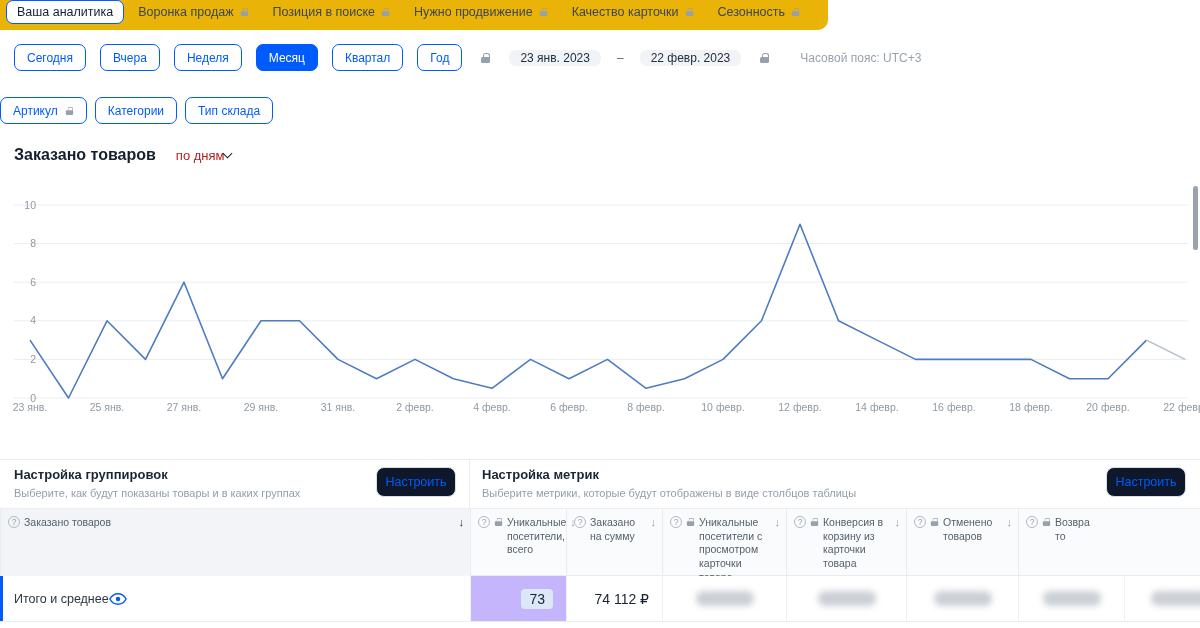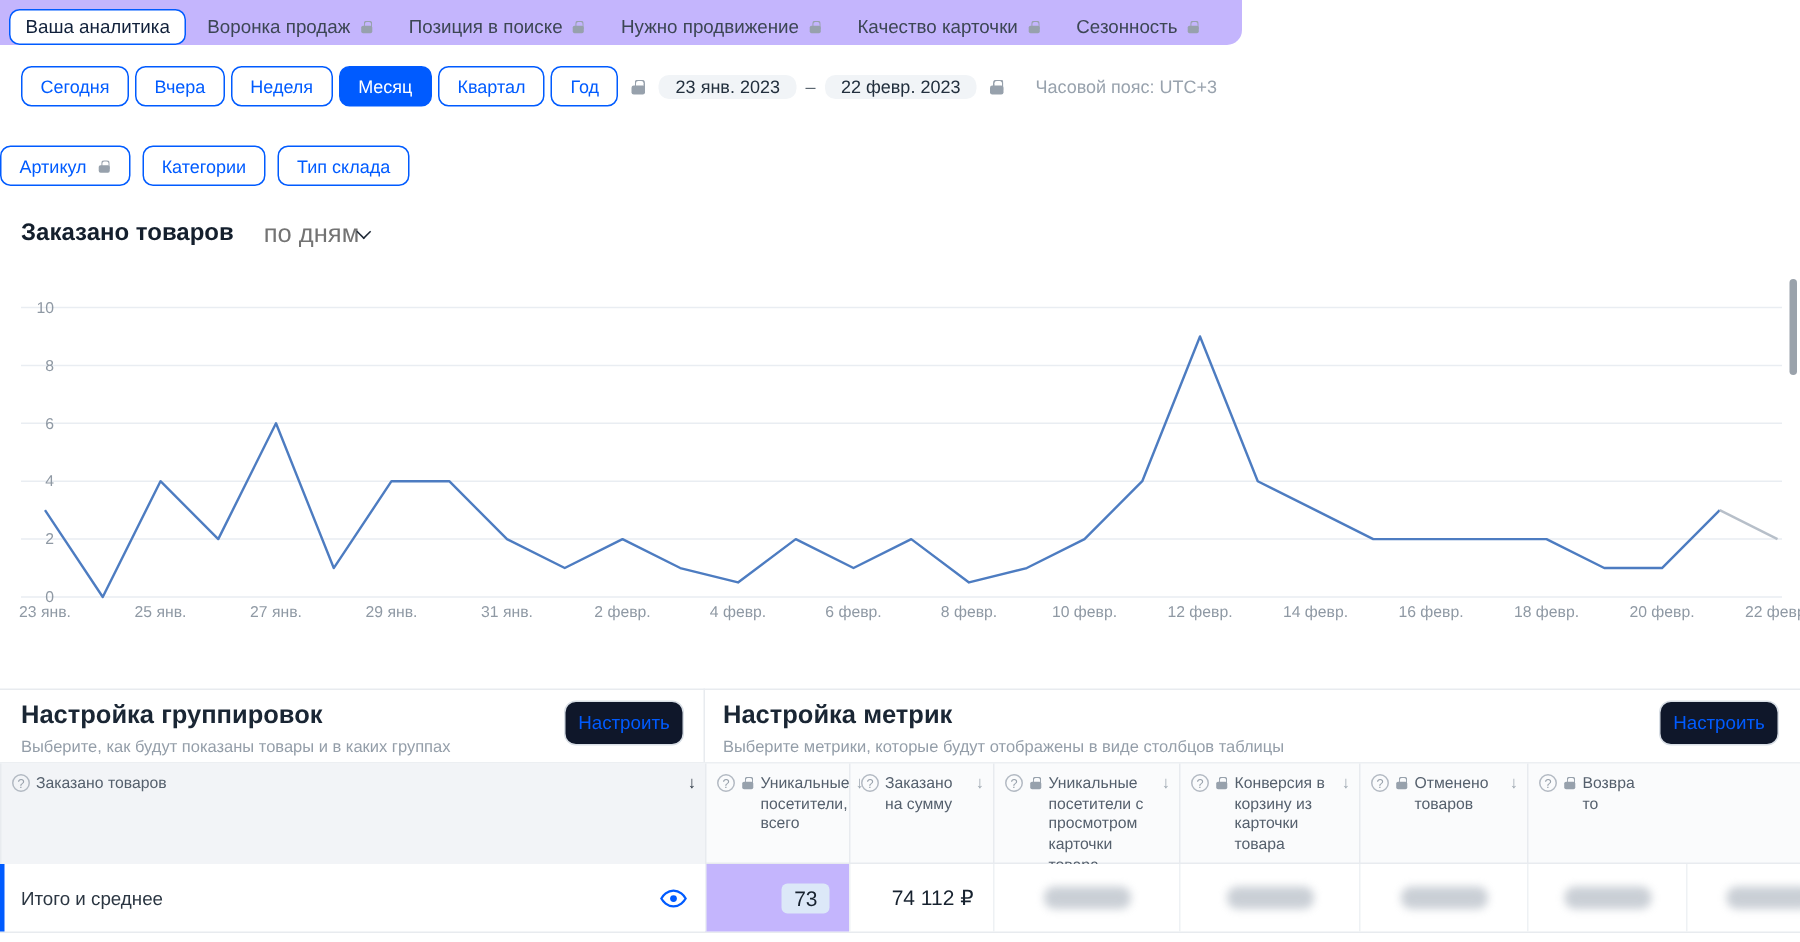--- a/index.html
+++ b/index.html
@@ -1,74 +1,74 @@
 <!DOCTYPE html>
 <html><head>
 <meta charset="utf-8">
 <style>
   * { margin:0; padding:0; box-sizing:border-box; }
   body { background:#fff; }
   .app { position:relative; width:1200px; height:628px; background:#fff; overflow:hidden;
          font-family:"Liberation Sans","DejaVu Sans",sans-serif; color:#1c2a39; }
 
   
-  .tabbar { position:absolute; top:0; left:0; height:30px; display:flex; align-items:flex-end;
-            gap:4px; background:#c4b5fd; padding:0 18px 0 6px; border-radius:0 0 10px 0; }
+  .tabbar { position:absolute; top:0; left:0; height:30px; display:flex; align-items:flex-start;
+            gap:4px; background:#eab308; padding:0 18px 0 6px; border-radius:0 0 10px 0; }
   .tab { display:flex; align-items:center; gap:6px; height:24px; padding:0 10px;
          font-size:12.5px; color:#3c4654; cursor:pointer; white-space:nowrap; }
   .tab.active { background:#fff; border:1px solid #005bff; border-radius:7px; color:#10203a; }
 
   
   .lock { position:relative; display:inline-block; width:9px; height:10px; color:#97a1ac; flex:none; }
   .lock::before { content:""; position:absolute; top:0; left:2px; width:5px; height:6px;
                   border:1.4px solid currentColor; border-bottom:none; border-radius:2.5px 2.5px 0 0; }
   .lock::after { content:""; position:absolute; top:4px; left:0; width:9px; height:6px;
                  background:currentColor; border-radius:1.5px; }
   .lock.sm { transform:scale(.82); }
 
   
-  .row-period { position:absolute; top:44px; left:14px; display:flex; align-items:center; gap:4px; }
+  .row-period { position:absolute; top:44px; left:14px; display:flex; align-items:center; gap:14px; }
   .btn { height:27px; padding:0 12px; display:inline-flex; align-items:center; gap:7px;
          border:1px solid #005bff; border-radius:7px; color:#005bff; font-size:12px;
          background:#fff; cursor:pointer; white-space:nowrap; }
   .btn.primary { background:#005bff; color:#fff; }
   .standalone-lock { margin:0 5px; }
   .date-pill { height:16px; padding:0 11px; display:flex; align-items:center; background:#f1f4f7;
                border-radius:7px; font-size:12px; color:#222f3d; cursor:pointer; }
   .dash { color:#5b6670; font-size:12px; margin:0 2px; }
   .tz { margin-left:12px; font-size:12px; color:#98a2ad; }
 
   
   .row-filters { position:absolute; top:97px; left:0; display:flex; gap:8px; }
 
   
   .chart-header { position:absolute; top:146px; left:14px; display:flex; align-items:center; gap:20px; }
   .chart-title { font-size:16px; font-weight:bold; color:#141f2d; }
-  .granularity { display:flex; align-items:center; gap:0; font-size:17px; color:#737373; cursor:pointer; }
+  .granularity { display:flex; align-items:center; gap:0; font-size:13px; color:#b91c1c; cursor:pointer; }
   .chev { width:7px; height:7px; border-right:1.7px solid #1d2835; border-bottom:1.7px solid #1d2835;
           transform:rotate(45deg); margin-top:-3px; }
 
   
   .chart-svg { position:absolute; top:178px; left:0; width:1200px; height:240px; }
   svg text { font-family:"Liberation Sans","DejaVu Sans",sans-serif; }
   .axis { font-size:10.5px; fill:#8f99a4; }
 
   
   .scrollbar { position:absolute; top:186px; right:2px; width:5px; height:64px;
                border-radius:3px; background:#9aa2ab; cursor:pointer; }
 
   
   .hdiv { position:absolute; top:459px; left:0; width:1200px; height:1px; background:#e8ebef; }
   .vdiv { position:absolute; top:459px; left:469px; width:1px; height:49px; background:#e8ebef; }
 
   
   .panel { position:absolute; top:467px; }
   .panel-grouping { left:14px; }
   .panel-metrics { left:482px; }
-  .panel-title { font-size:17px; font-weight:bold; color:#1a2634; }
+  .panel-title { font-size:13px; font-weight:bold; color:#1a2634; }
   .panel-sub { margin-top:5px; font-size:11px; color:#949ea9; }
   .configure { position:absolute; top:467px; width:80px; height:30px; display:flex; align-items:center;
                justify-content:center; border:1px solid #d9dfe6; border-radius:8px; background:#0f172a;
                color:#005bff; font-size:12.5px; cursor:pointer; }
   #cfg1 { left:376px; }
   #cfg2 { left:1106px; }
 
   
   .thead, .trow { position:absolute; left:0; width:1234px;
                   display:grid; grid-template-columns:470px 96px 96px 124px 120px 112px 106px 110px; }
@@ -81,21 +81,21 @@
            font-size:8.5px; line-height:10px; text-align:center; flex:none; display:inline-block; }
   .qmark::before { content:"?"; }
   .mh .lock { margin-top:1px; }
   .sort { font-size:11px; color:#9aa4ae; flex:none; cursor:pointer; }
   .sort::before { content:"↓"; }
   .mh.sorted { background:#f2f4f7; }
   .mh.sorted .sort { color:#1c2835; font-weight:bold; }
 
   .trow { top:576px; height:46px; background:#fff; border-bottom:1px solid #e8ebef; }
   .trow::before { content:""; position:absolute; left:0; top:0; width:3px; height:100%; background:#005bff; }
-  .cell-products { display:flex; align-items:center; justify-content:space-between;
+  .cell-products { display:flex; align-items:center; 
                    padding:0 12px 0 14px; font-size:12.5px; color:#2b3642; }
   .eye-btn { display:flex; align-items:center; cursor:pointer; }
   .cell { display:flex; align-items:center; justify-content:flex-end; padding-right:13px;
           font-size:14px; color:#17222f; border-left:1px solid #eef1f4; }
   .cell.sorted { background:#c4b5fd; }
   .pill { background:#dce8f8; border-radius:4px; padding:2px 8px; }
   .cell.blur-cell { justify-content:center; padding-right:0; }
   .blur-blob { width:58px; height:15px; background:#aeb6c0; border-radius:7px; filter:blur(3px); opacity:.65; }
 </style>
 </head>

